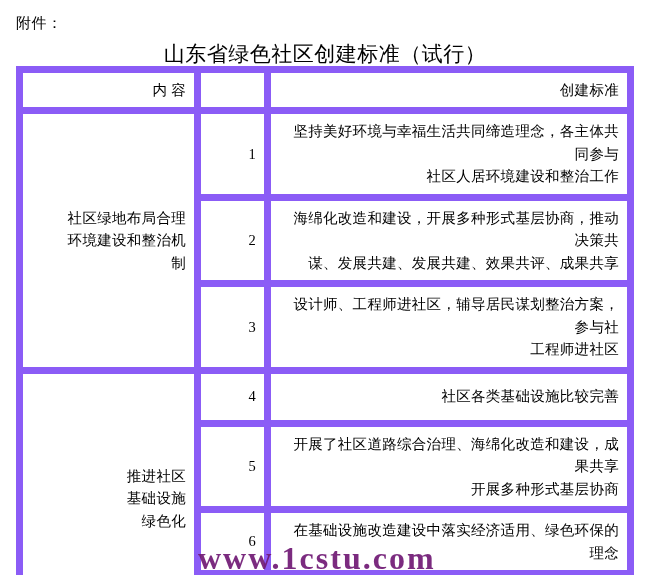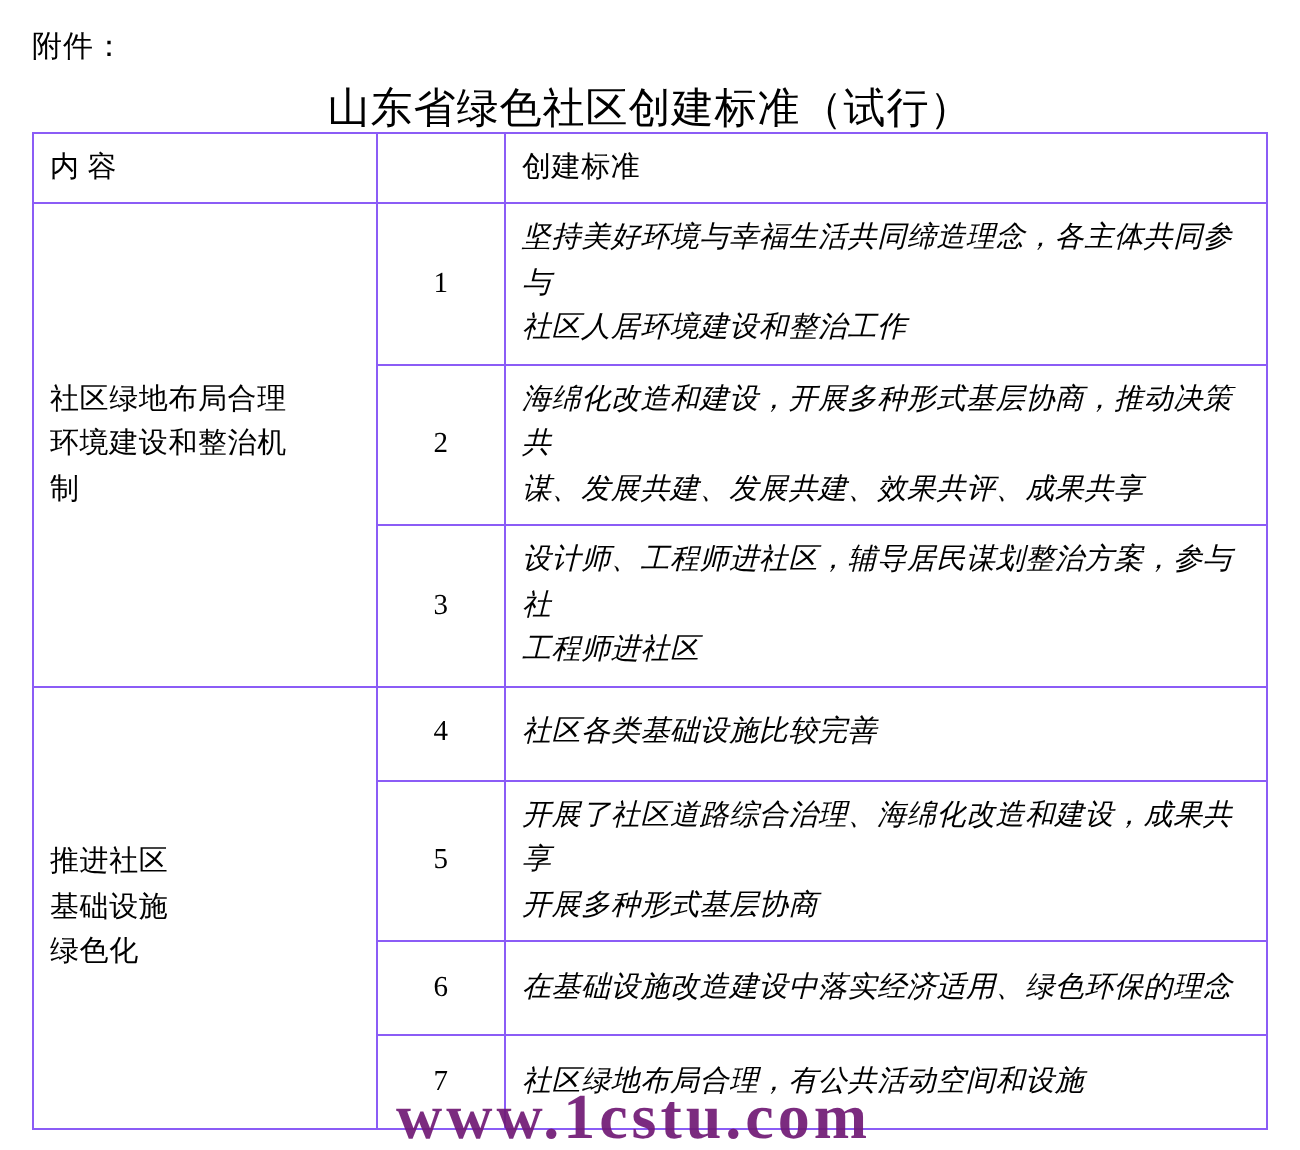--- a/index.html
+++ b/index.html
@@ -39,26 +39,27 @@
   }
   table.std-table {
     position: absolute;
     left: 16px;
     top: 66px;
     width: 618px;
     border-collapse: collapse;
     table-layout: fixed;
   }
   table.std-table td {
-    border: 1px solid #8b5cf6;
+    border: 7px solid #8b5cf6;
     font-size: 14.5px;
     line-height: 1.55;
     padding: 6px 8px;
     vertical-align: middle;
     letter-spacing: 0.3px;
+    text-align: right;
   }
   td.col-content {
     width: 155px;
   }
   td.col-num {
     width: 47px;
     text-align: center;
   }
   td.col-std {
     width: auto;
@@ -68,21 +69,20 @@
   }
   td.group-cell {
     vertical-align: middle;
     padding-left: 10px;
   }
   .group-line {
     display: block;
   }
   .cell-text {
     display: block;
-    font-style: italic;
   }
   .row-tall td {
     height: 62px;
   }
   .row-short td {
     height: 34px;
   }
   .watermark {
     position: absolute;
     left: 198px;

